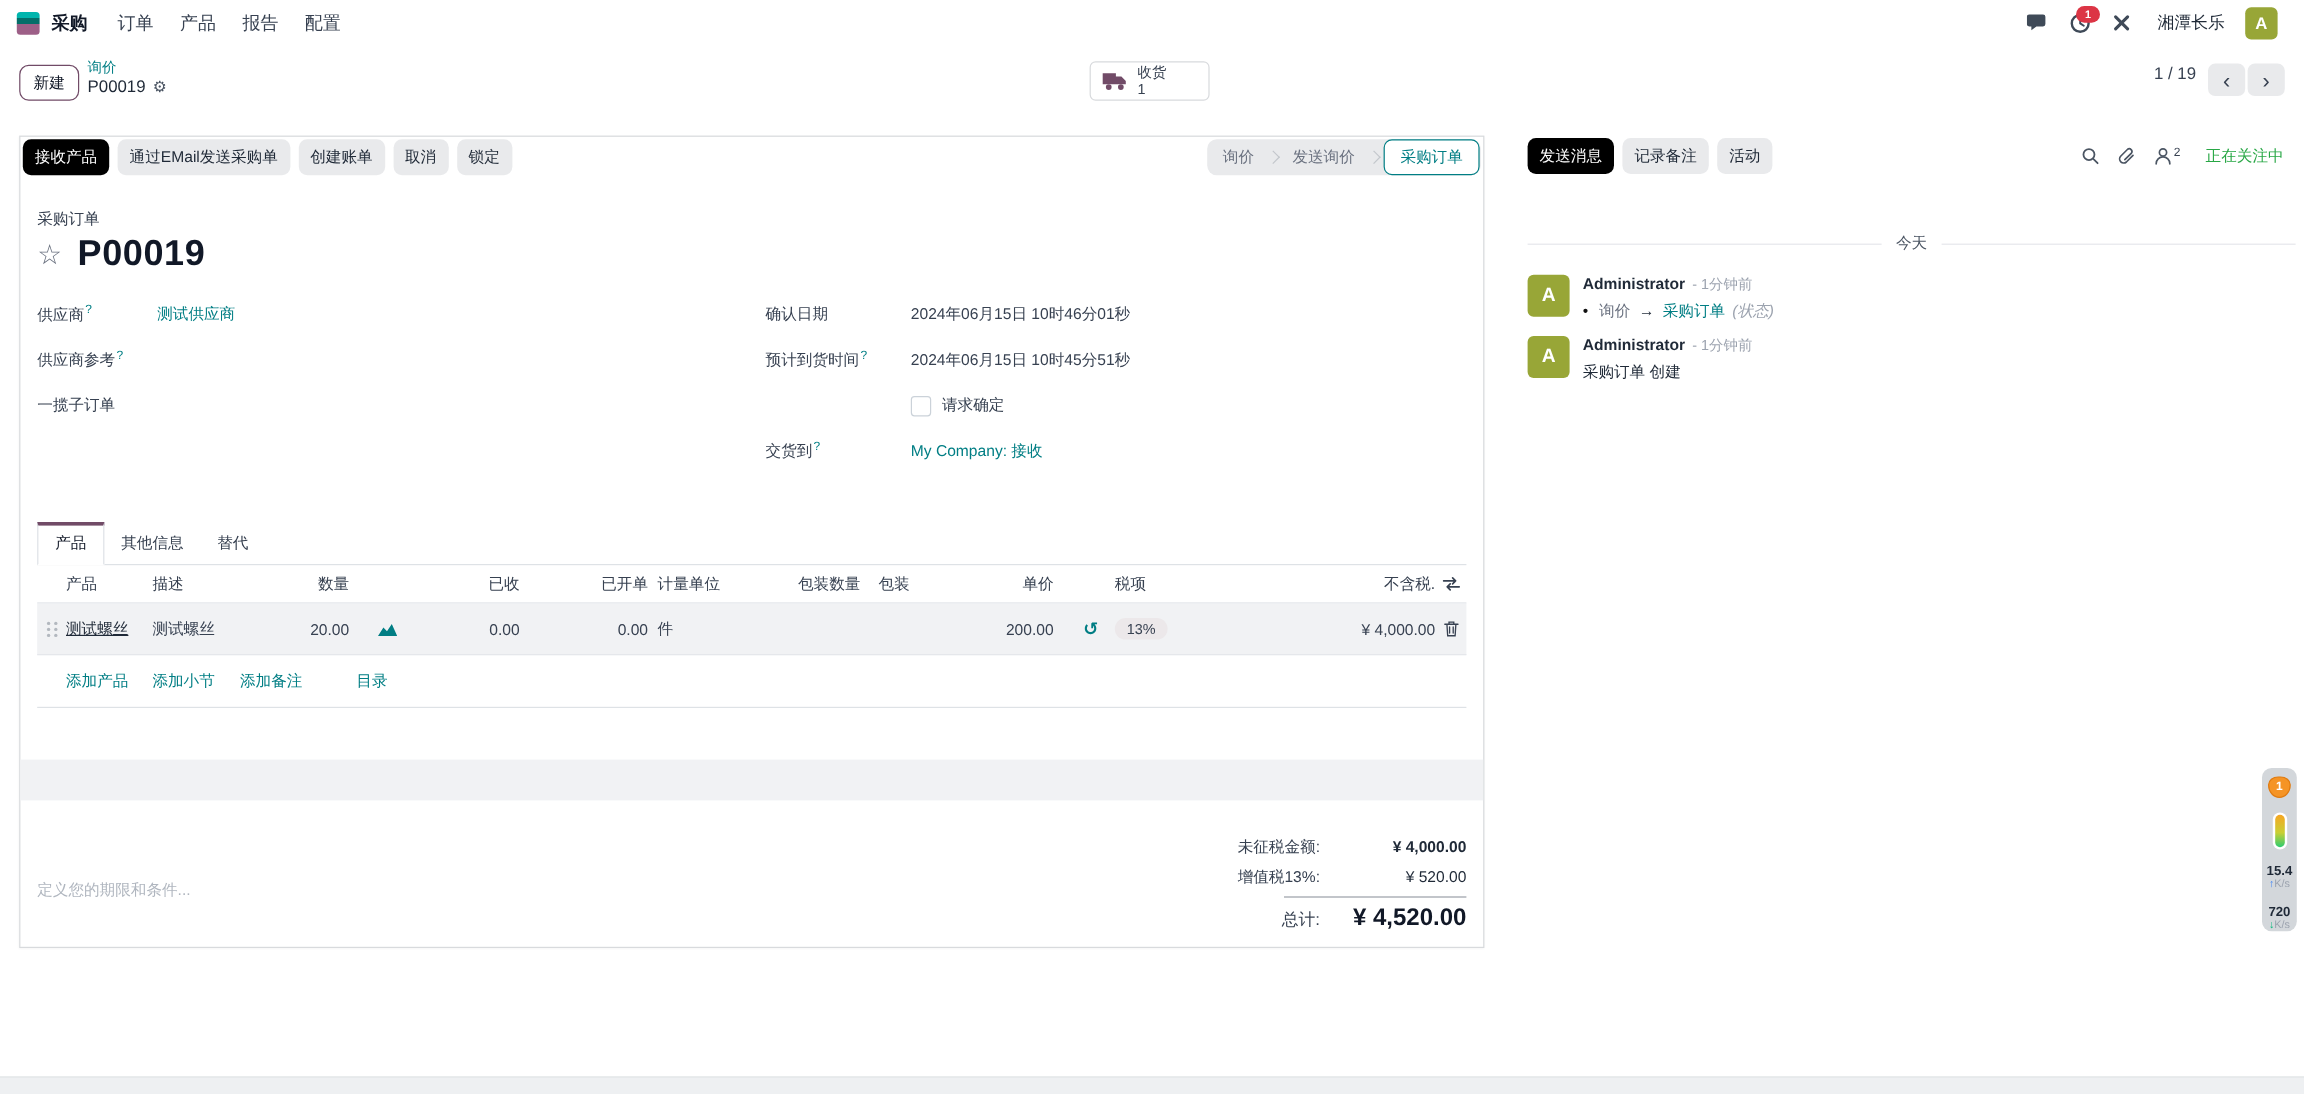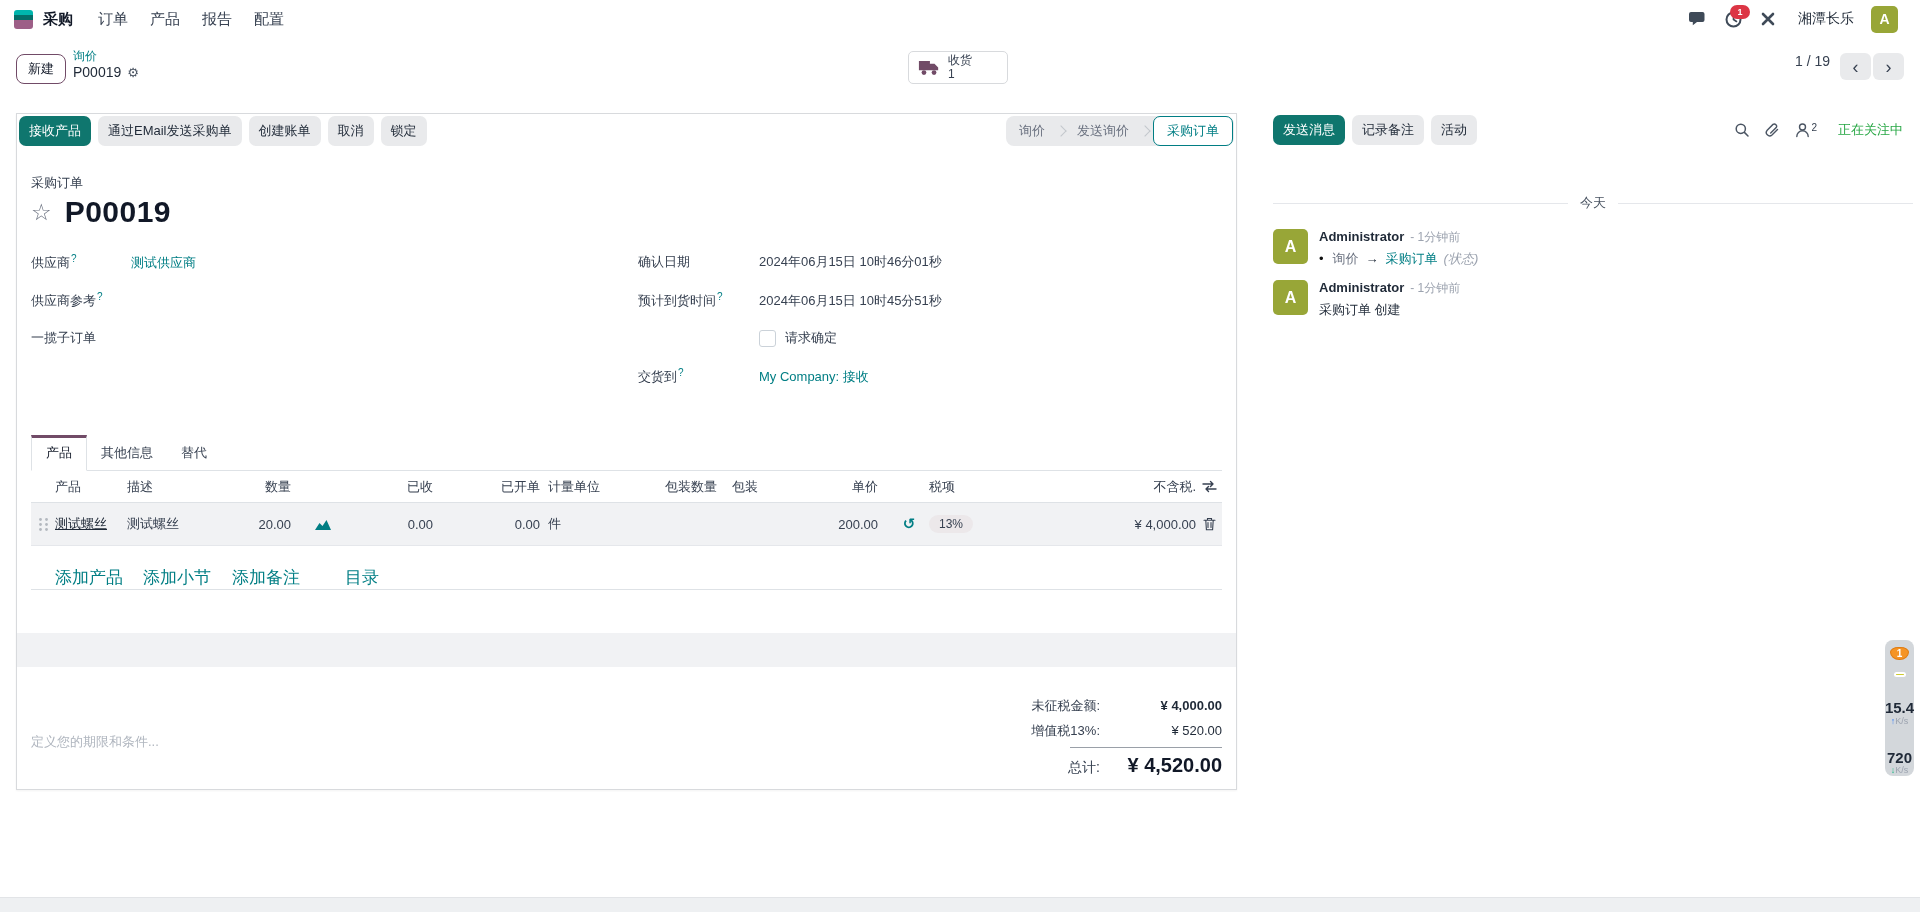--- a/index.html
+++ b/index.html
@@ -35,21 +35,21 @@
   .pager{position:absolute;right:0;top:8px;display:flex;align-items:flex-start;gap:10px}
   .pager-text{font-size:14px;color:#374151}
   .pager-btns{display:flex;gap:2px}
   .pager-btn{width:31px;height:27px;background:#e9eaec;border-radius:6px;display:flex;align-items:center;justify-content:center;
     font-size:18px;color:#374151;cursor:pointer;line-height:1}
   
   #sheet{position:absolute;left:16px;top:113px;width:1221px;height:677px;background:#fff;border:1px solid #d8dadd;
     box-sizing:border-box;box-shadow:0 1px 2px rgba(0,0,0,.05)}
   .statusbar{display:flex;align-items:center;gap:7px;padding:2px 2px;height:34px;box-sizing:border-box}
   .btn{font-size:13px;border-radius:7px;padding:6px 10px;cursor:pointer;border:none;font-family:inherit}
-  .btn-primary{background:#0f766e;color:#fff}
+  .btn-primary{background:#000000;color:#fff}
   .btn-secondary{background:#e9eaec;color:#1f2937}
   .steps{margin-left:auto;background:#e9eaec;border-radius:8px;display:flex;align-items:center;height:30px;padding:0 1px}
   .step{font-size:13px;color:#6b7280;padding:0 12px;cursor:pointer}
   .step-sep{width:7px;height:7px;border-top:1.5px solid #c3c7cc;border-right:1.5px solid #c3c7cc;transform:rotate(45deg)}
   .step.active{background:#fff;border:1px solid #017E84;color:#017E84;border-radius:7px;padding:5px 13px;margin-left:4px}
   .form-body{padding:0 14px;position:relative}
   .doc-label{margin-top:26px;font-size:13px;color:#374151}
   .title-row{display:flex;align-items:center;gap:13px;margin-top:1px;height:38px}
   .star{font-size:23px;color:#6b7280;cursor:pointer;line-height:1}
   .doc-name{font-size:30px;font-weight:700;color:#111827;letter-spacing:.5px}
@@ -78,21 +78,21 @@
   .pad8{padding-left:8px;box-sizing:border-box}
   .pad25{padding-left:25px;box-sizing:border-box}
   .pad5{padding-left:5px;box-sizing:border-box}
   .pad2{padding-left:2px;box-sizing:border-box}
   .prod-link{color:#1f2937;text-decoration:underline;cursor:pointer}
   .tax-pill{display:inline-block;background:#ece8ea;border-radius:10px;padding:2px 10px;font-size:12px;color:#374151}
   .icon-btn{cursor:pointer;display:inline-flex;align-items:center;justify-content:center}
   .hist{color:#017E84;font-size:15px;font-weight:700;margin-left:16px}
   .chart-ico{margin-left:14px}
   .handle{display:flex;justify-content:center}
-  .links-row{display:flex;align-items:flex-end;height:43px;border-bottom:1px solid #dee2e6;color:#017E84;font-size:17px;padding-left:24px}
+  .links-row{display:flex;align-items:center;height:43px;border-bottom:1px solid #dee2e6;color:#017E84;font-size:13px;padding-left:24px}
   .links-row .lk{cursor:pointer}
   .empty-white{height:43px}
   .gray-band{height:34px;background:#f1f2f4;margin:0 -14px}
   .bottom-area{display:flex;justify-content:space-between;margin-top:30px;align-items:center}
   .notes-ph{color:#b0b6bf;font-size:13px;padding-top:2px}
   .totals{width:270px;font-size:13px;color:#374151}
   .t-line{display:flex;justify-content:flex-end;align-items:baseline;margin-bottom:7px;gap:12px}
   .t-label{text-align:right}
   .t-val{width:110px;text-align:right;color:#1f2937}
   .t-bold{font-weight:700}
@@ -121,21 +121,21 @@
   .trk-from{color:#6b7280}
   .trk-arrow{margin:0 7px;color:#1f2937}
   .trk-field{font-style:italic;color:#9ca3af;margin-left:6px}
   
   #netwidget{position:absolute;right:6px;top:640px;width:29px;height:136px;background:#d3d7db;border-radius:8px;
     display:flex;flex-direction:column;align-items:center;padding-top:7px;box-sizing:border-box}
   .shield{width:17px;height:17px;background:#f59425;border:1px solid #e07b10;border-radius:45% 45% 50% 50%/40% 40% 62% 62%;
     color:#fff;font-size:10px;font-weight:700;display:flex;align-items:center;justify-content:center}
   .gauge{width:12px;height:34px;background:#fff;border-radius:6px;margin-top:12px;padding:2px;box-sizing:border-box}
   .gauge-fill{width:100%;height:100%;border-radius:5px;background:linear-gradient(180deg,#f6a623,#c9cf33 55%,#2ecc71)}
-  .net-num{font-size:15px;color:#1f2937;font-weight:700;margin-top:23px;line-height:1.1}
+  .net-num{font-size:11px;color:#1f2937;font-weight:700;margin-top:12px;line-height:1.1}
   .net-unit{font-size:9px;color:#9ca3af;line-height:1.1}
   .up-arrow{color:#3b82f6}
   .down-arrow{color:#10b981}
   
   #bottomstrip{position:absolute;left:0;right:0;bottom:0;height:14px;background:#eef0f2;border-top:1px solid #e2e4e7}
   svg{display:block}
 </style>
 </head>
 <body>
 

